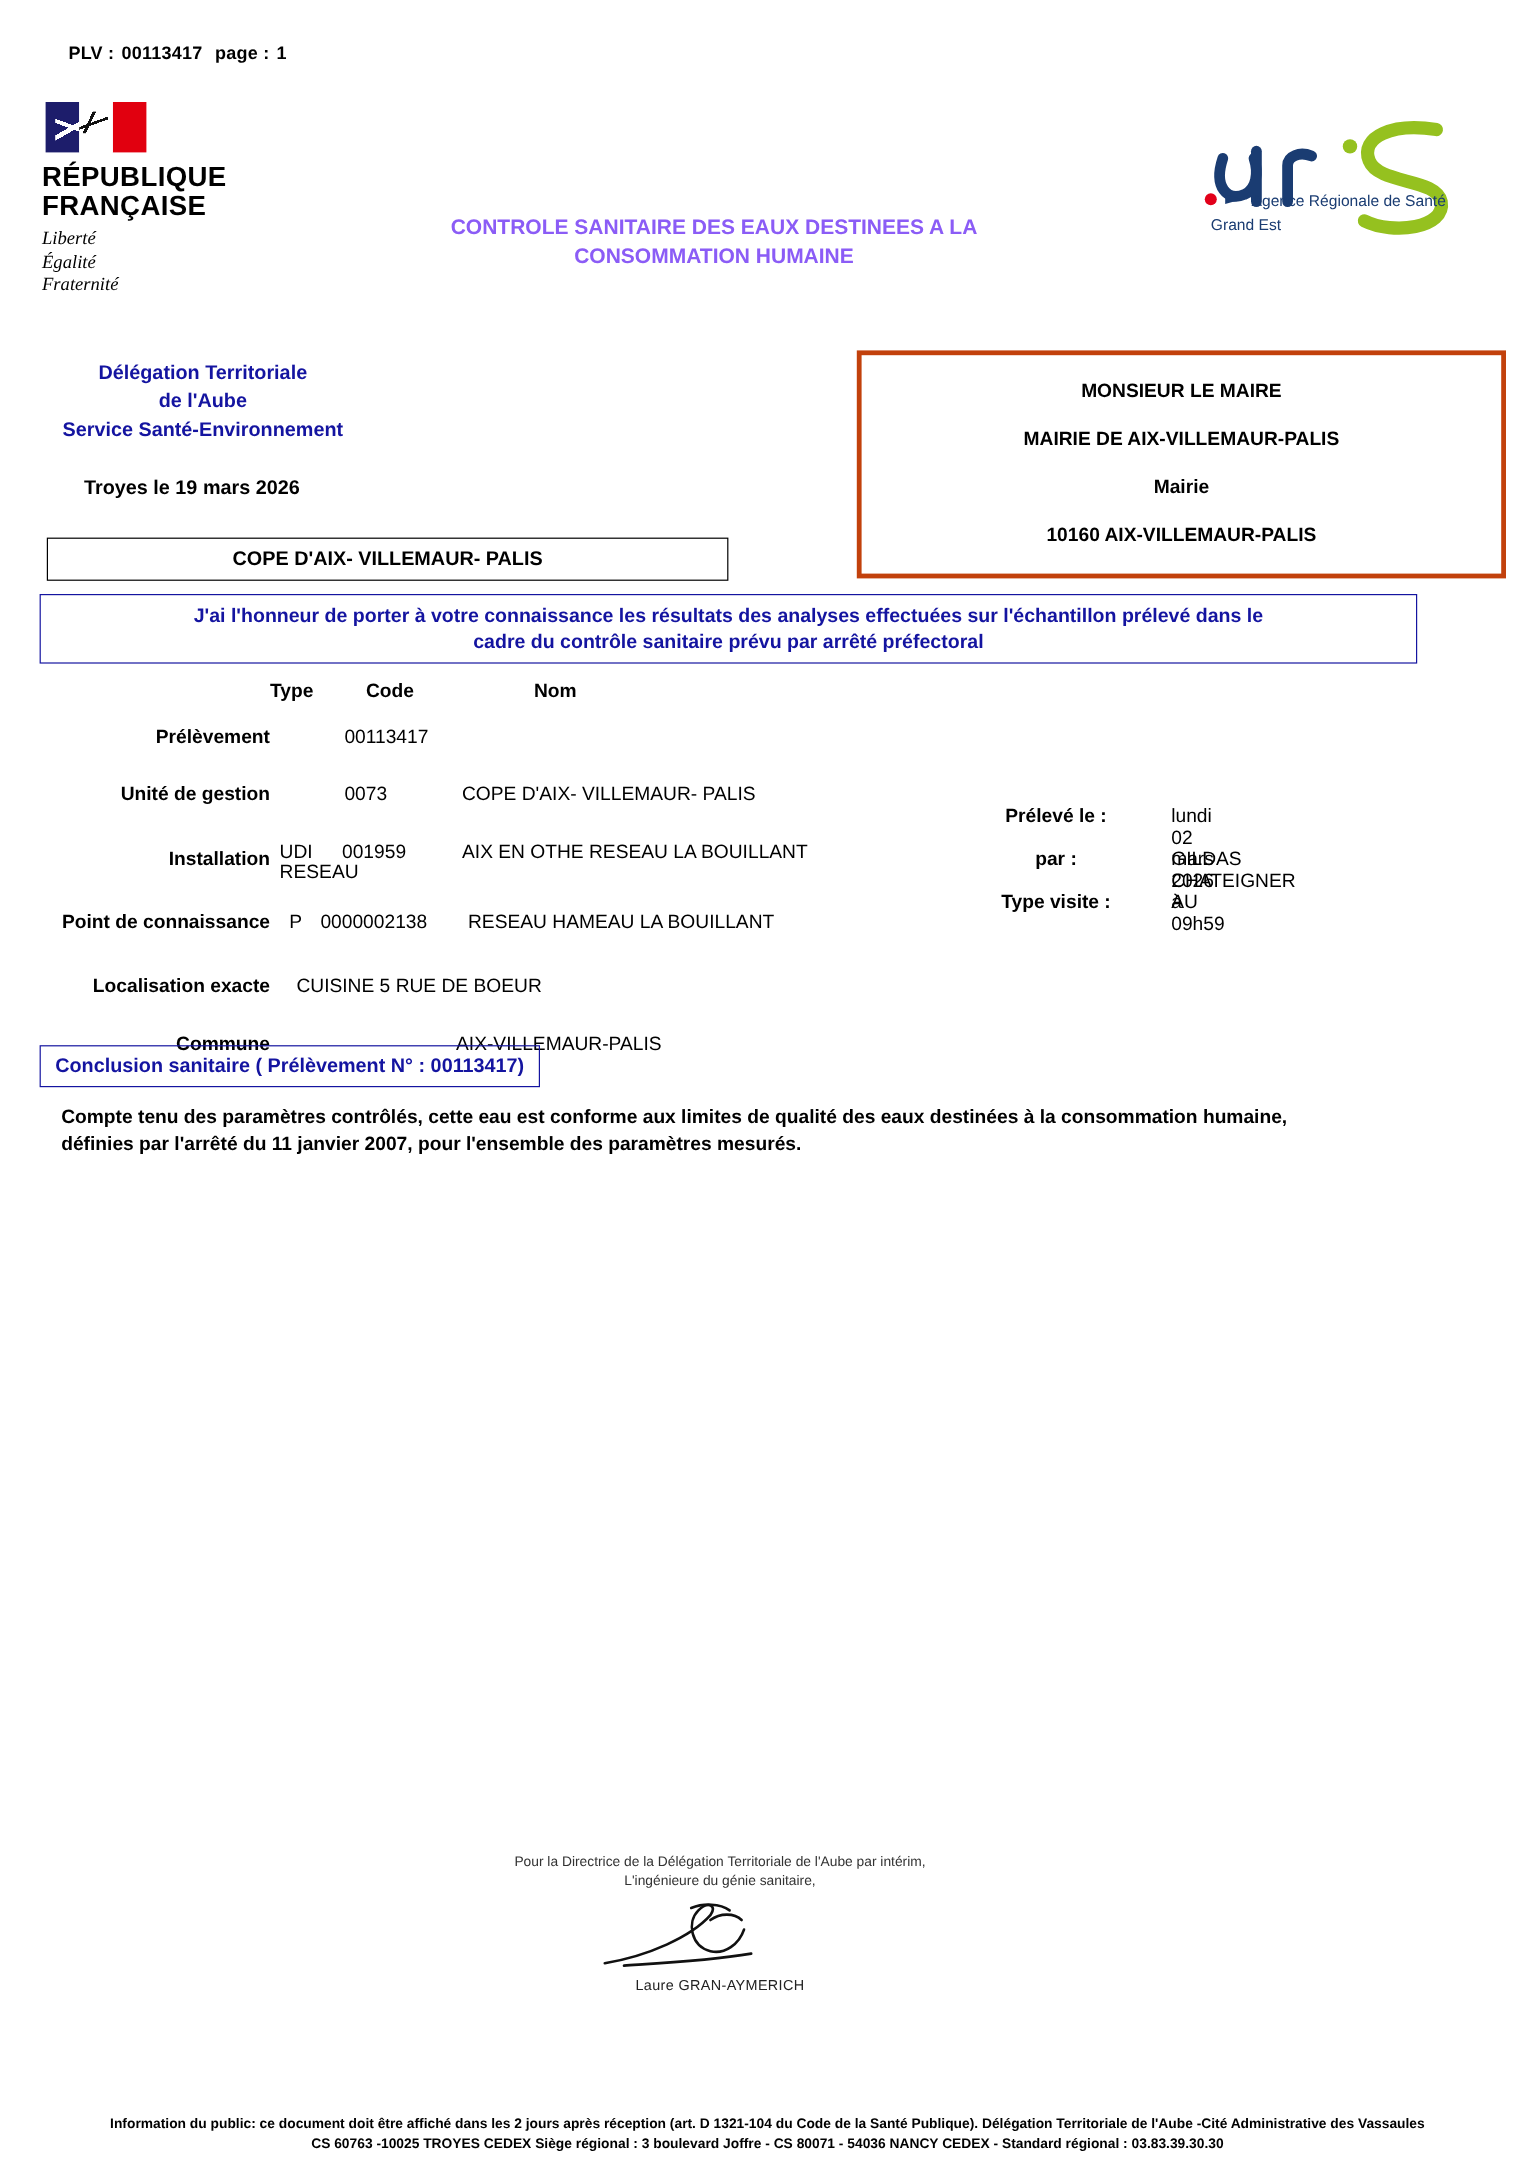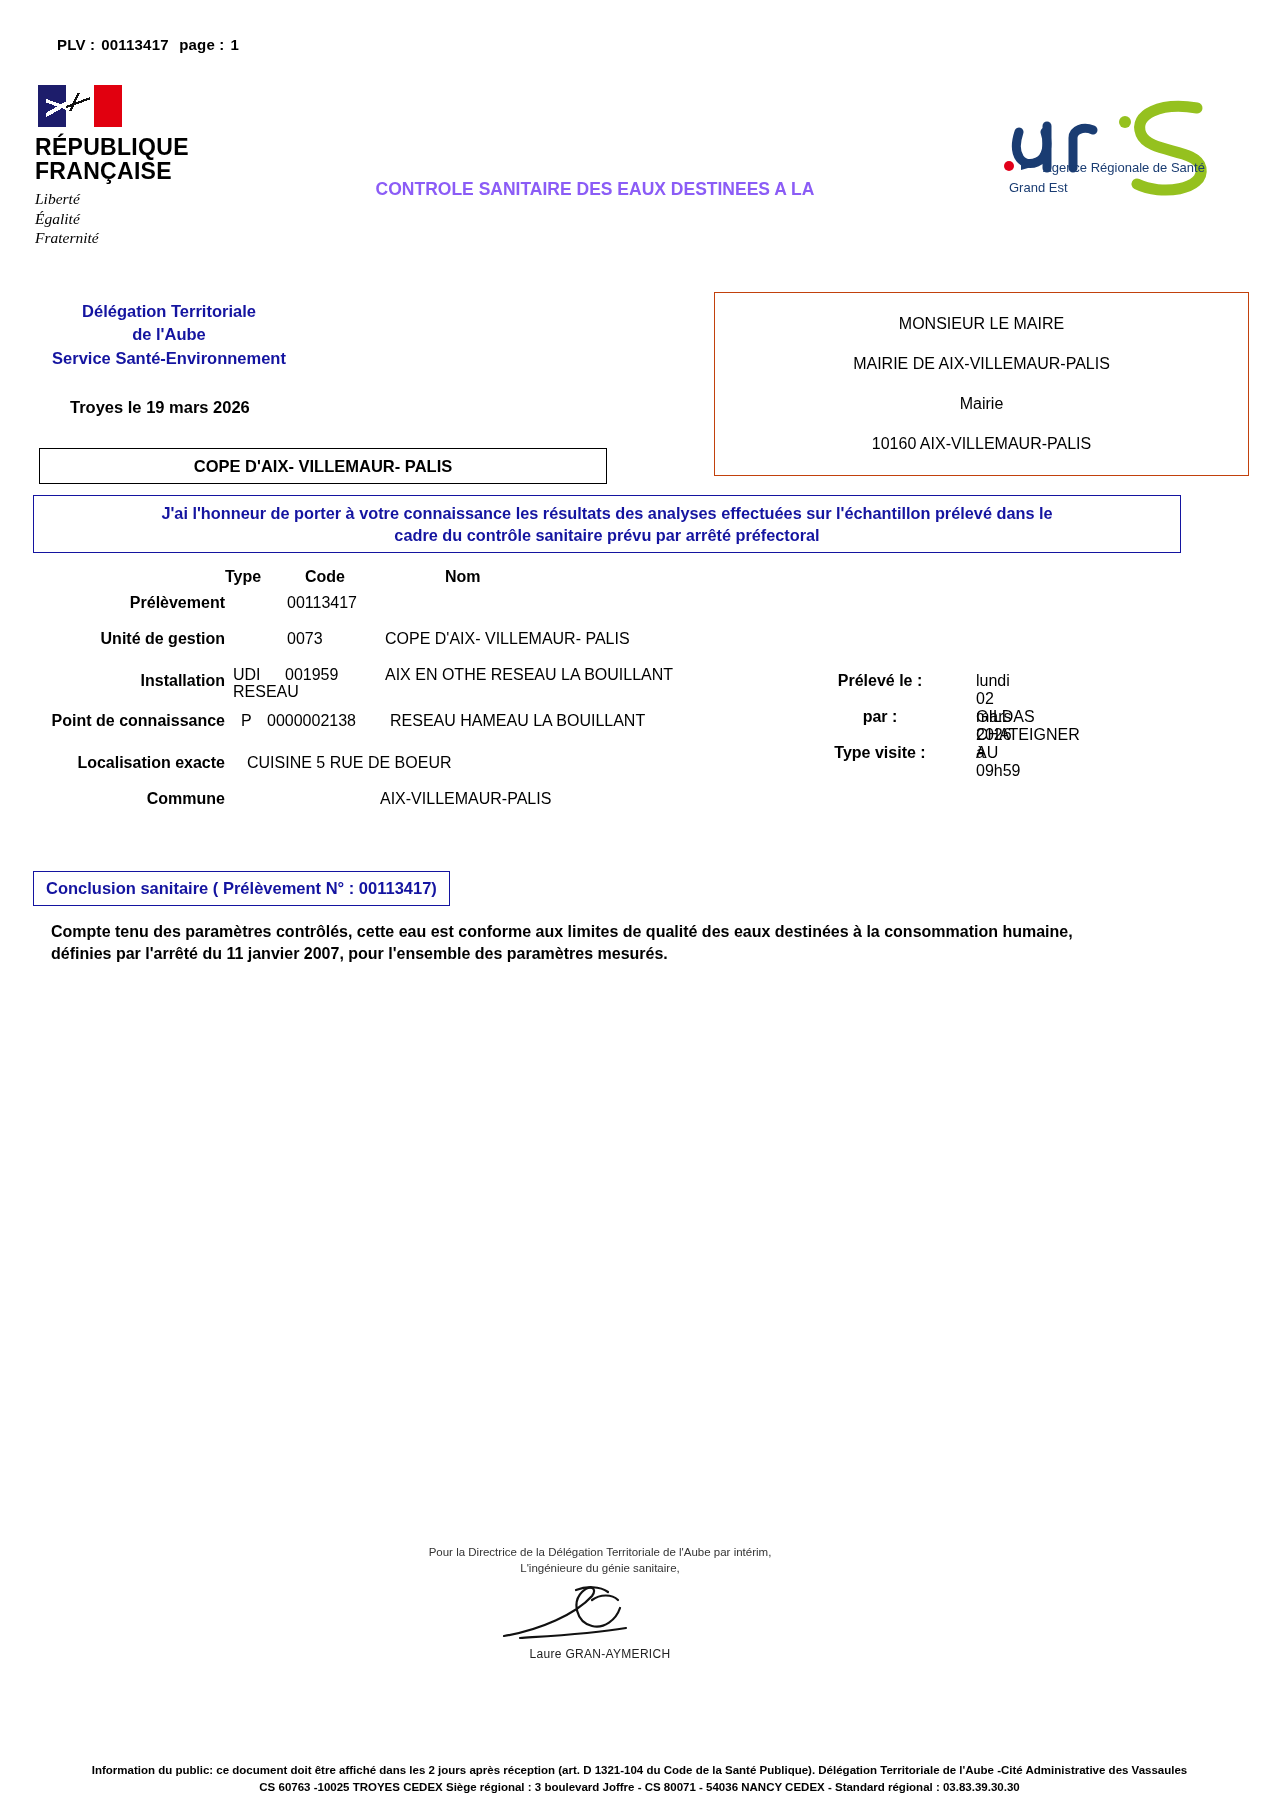--- a/index.html
+++ b/index.html
@@ -139,23 +139,23 @@
     font-size: 16.5px;
   }
 
   
   .recipient {
     position: absolute;
     left: 714px;
     top: 292px;
     width: 533px;
     height: 182px;
-    border: 1px solid #c2410c;
-    text-align: center;
-    font-weight: normal;
+    border: 4px solid #c2410c;
+    text-align: center;
+    font-weight: bold;
     font-size: 16px;
   }
   .recipient div { margin-top: 22px; }
   .recipient div:first-child { margin-top: 22px; }
 
   
   .honneur {
     position: absolute;
     left: 33px;
     top: 495px;
@@ -183,20 +183,21 @@
     height: 26px;
     font-weight: bold;
   }
   .det-head .h-type { position: absolute; left: 225px; }
   .det-head .h-code { position: absolute; left: 305px; }
   .det-head .h-nom  { position: absolute; left: 445px; }
 
   .row {
     position: relative;
     height: 36px;
+    margin-top: 12px;
   }
   .lab-wrap { position: absolute; left: 0; width: 225px; text-align: right; font-weight: bold; }
   .f-type { position: absolute; left: 233px; }
   .f-code { position: absolute; left: 287px; }
   .f-nom  { position: absolute; left: 385px; }
   .f-sub  { position: absolute; left: 233px; top: 17px; }
 
   
   .rightcol {
     position: absolute;
@@ -287,20 +288,21 @@
     </div>
     <div class="devise">
       <div>Liberté</div>
       <div>Égalité</div>
       <div>Fraternité</div>
     </div>
   </div>
 
   <div class="main-title">
     <div>CONTROLE SANITAIRE DES EAUX DESTINEES A LA</div>
+    <div>CONSOMMATION HUMAINE</div>
   </div>
 
   <div class="ars">
     <svg width="250" height="125" viewBox="0 0 250 125" xmlns="http://www.w3.org/2000/svg">
 
       <g fill="none" stroke="#1a3c72" stroke-width="9" stroke-linecap="round">
         <path d="M18 40 C10 64, 22 76, 36 70 C46 66, 48 52, 44 40"></path>
         <path d="M46 34 L46 76"></path>
         <path d="M72 76 L72 46 C72 38, 82 34, 92 38"></path>
       </g>

